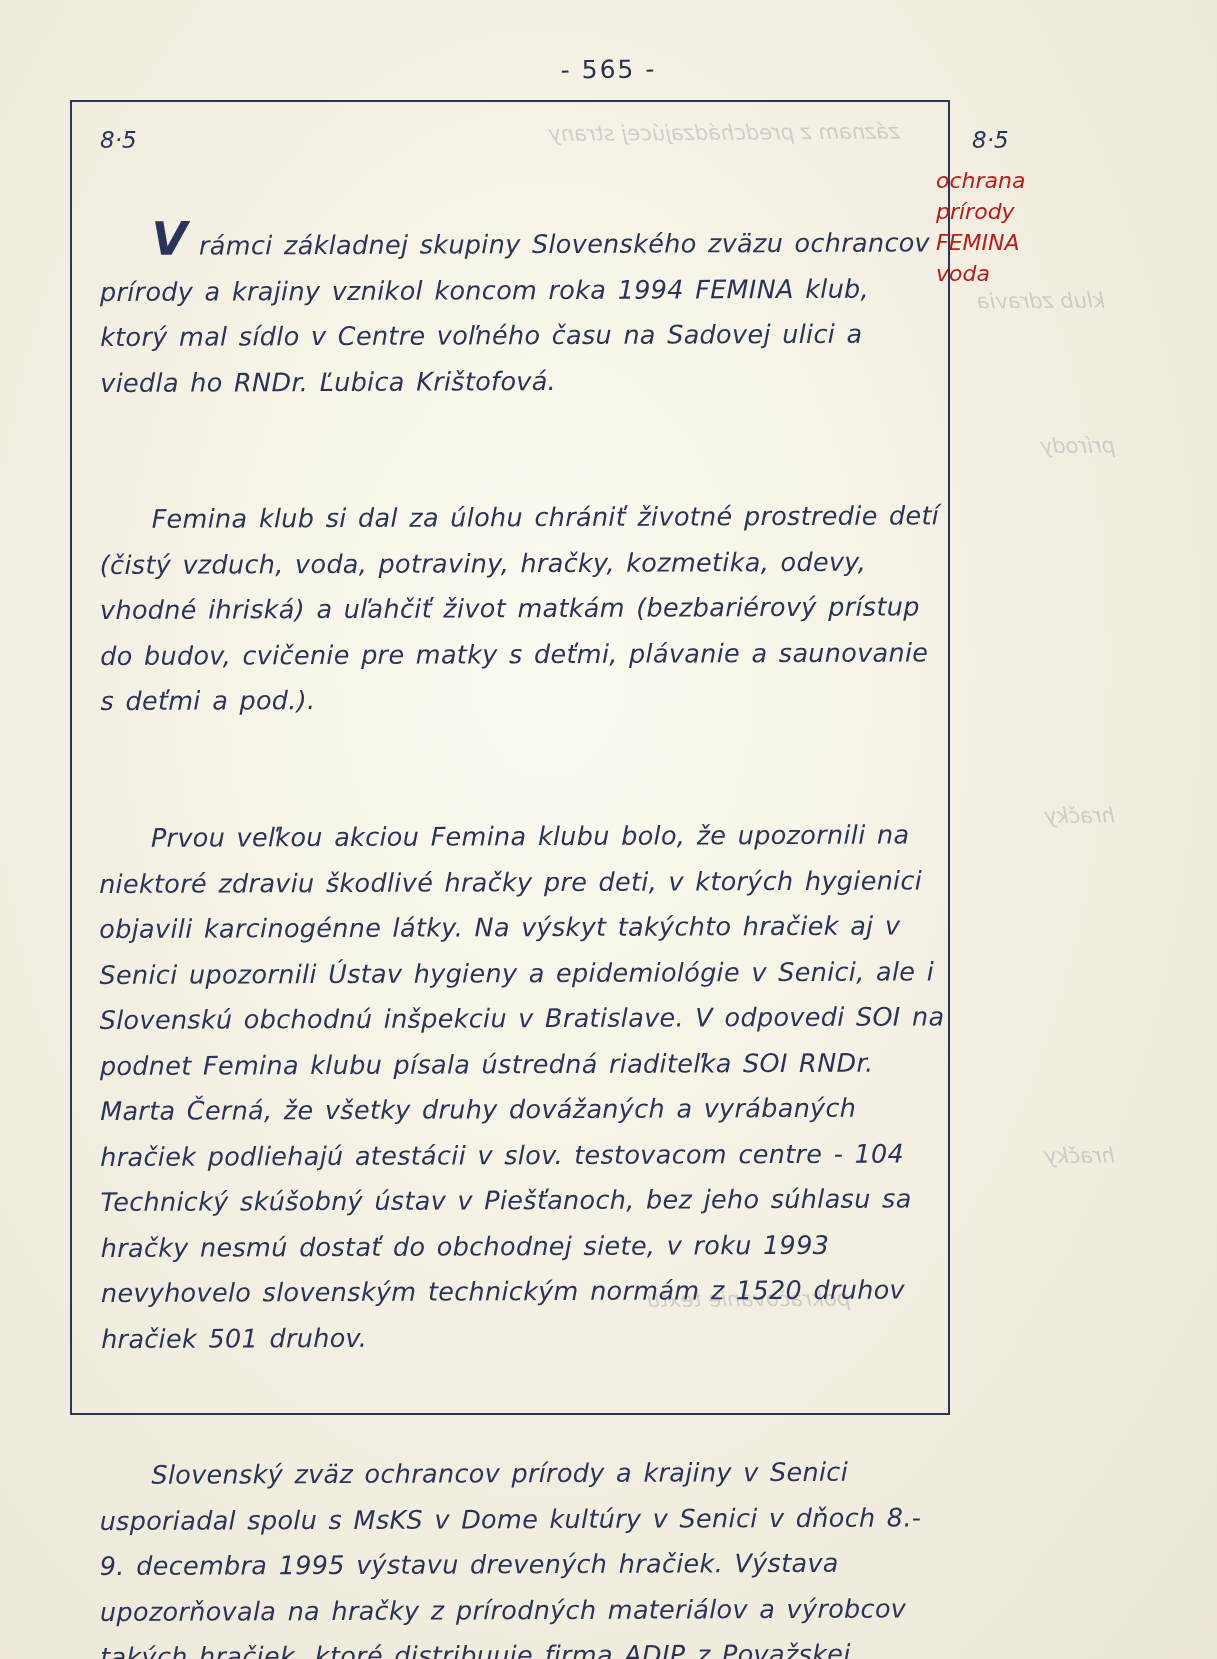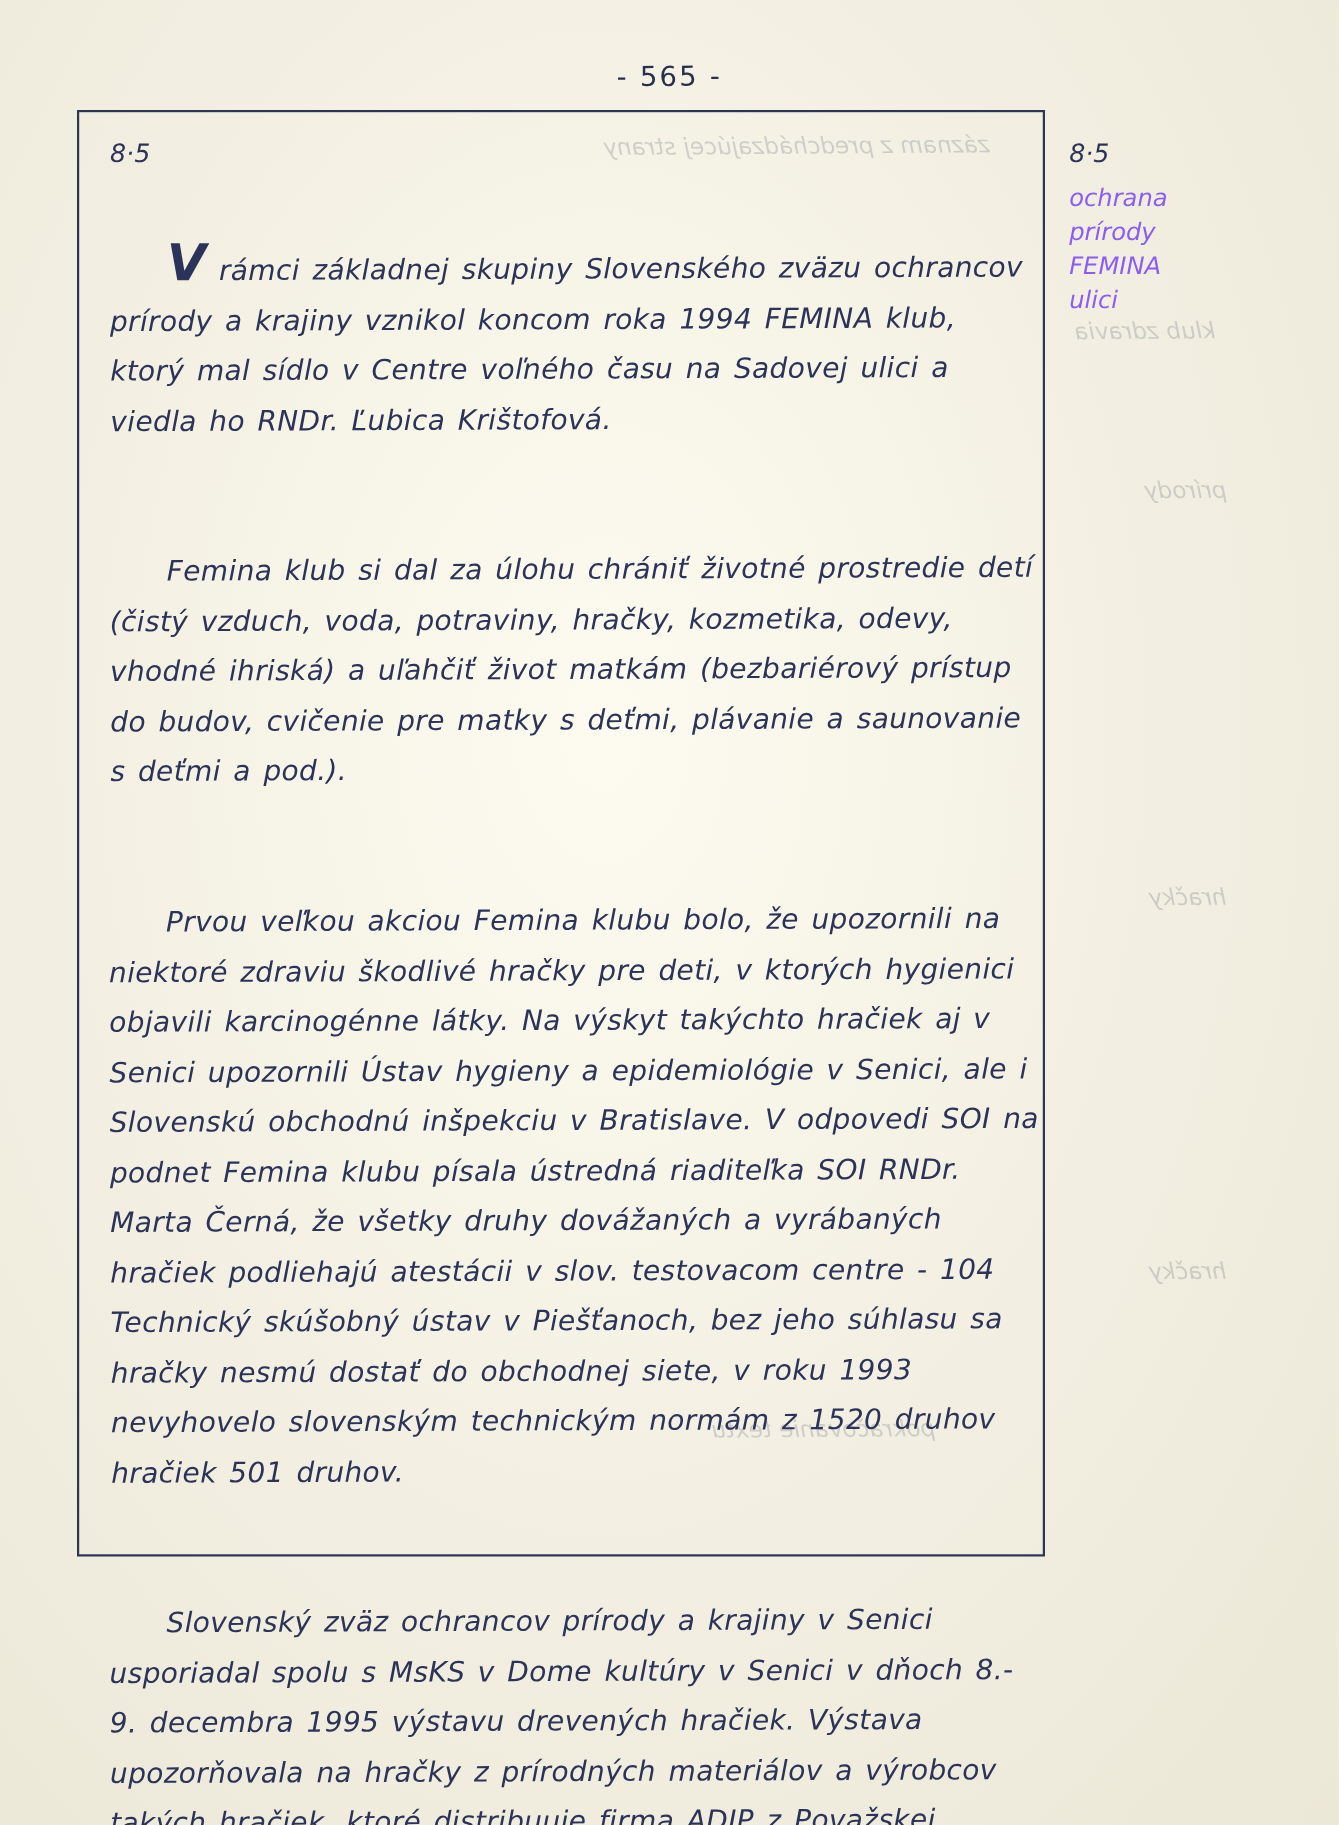--- a/index.html
+++ b/index.html
@@ -64,23 +64,23 @@
     transform-origin: left center;
   }
   .dropcap {
     font-size: 46px;
     line-height: 0.8;
     font-weight: 600;
   }
   
   .margin-note {
     position: absolute;
-    left: 972px;
+    left: 936px;
     font-family: "DejaVu Sans", sans-serif;
-    color: #8b5cf6;
+    color: #b91c1c;
     font-style: italic;
     font-size: 22px;
     line-height: 31px;
   }
   .margin-code {
     position: absolute;
     left: 972px;
     top: 127px;
     font-size: 23px;
     color: #2b3458;
@@ -132,21 +132,21 @@
 <div class="bleed bleed-bottom">pokračovanie textu</div>
 
 <div class="frame"></div>
 
 <div class="left-code">8·5</div>
 
 <div class="margin-code">8·5</div>
 <div class="margin-note" style="top:165px">ochrana</div>
 <div class="margin-note" style="top:196px">prírody</div>
 <div class="margin-note" style="top:227px">FEMINA</div>
-<div class="margin-note" style="top:258px">ulici</div>
+<div class="margin-note" style="top:258px">voda</div>
 
 <div class="body-text">
   <p class="para"><span class="dropcap">V</span><span> rámci základnej skupiny Slovenského zväzu ochrancov prírody a krajiny vznikol koncom roka 1994 FEMINA klub, ktorý mal sídlo v Centre voľného času na Sadovej ulici a viedla ho RNDr. Ľubica Krištofová.</span></p>
   <p class="para"><span>Femina klub si dal za úlohu chrániť životné prostredie detí (čistý vzduch, voda, potraviny, hračky, kozmetika, odevy, vhodné ihriská) a uľahčiť život matkám (bezbariérový prístup do budov, cvičenie pre matky s deťmi, plávanie a saunovanie s deťmi a pod.).</span></p>
   <p class="para"><span>Prvou veľkou akciou Femina klubu bolo, že upozornili na niektoré zdraviu škodlivé hračky pre deti, v ktorých hygienici objavili karcinogénne látky. Na výskyt takýchto hračiek aj v Senici upozornili Ústav hygieny a epidemiológie v Senici, ale i Slovenskú obchodnú inšpekciu v Bratislave. V odpovedi SOI na podnet Femina klubu písala ústredná riaditeľka SOI RNDr. Marta Černá, že všetky druhy dovážaných a vyrábaných hračiek podliehajú atestácii v slov. testovacom centre - 104 Technický skúšobný ústav v Piešťanoch, bez jeho súhlasu sa hračky nesmú dostať do obchodnej siete, v roku 1993 nevyhovelo slovenským technickým normám z 1520 druhov hračiek 501 druhov.</span></p>
   <p class="para"><span>Slovenský zväz ochrancov prírody a krajiny v Senici usporiadal spolu s MsKS v Dome kultúry v Senici v dňoch 8.- 9. decembra 1995 výstavu drevených hračiek. Výstava upozorňovala na hračky z prírodných materiálov a výrobcov takých hračiek, ktoré distribuuje firma ADIP z Považskej Bystrice. Medzi vystavovanými hračkami pútal pozornosť Vtáčí orchester od umeleckého rezbára Jozefa Pavlíka.</span></p>
   
 </div>
 
 </body></html>

